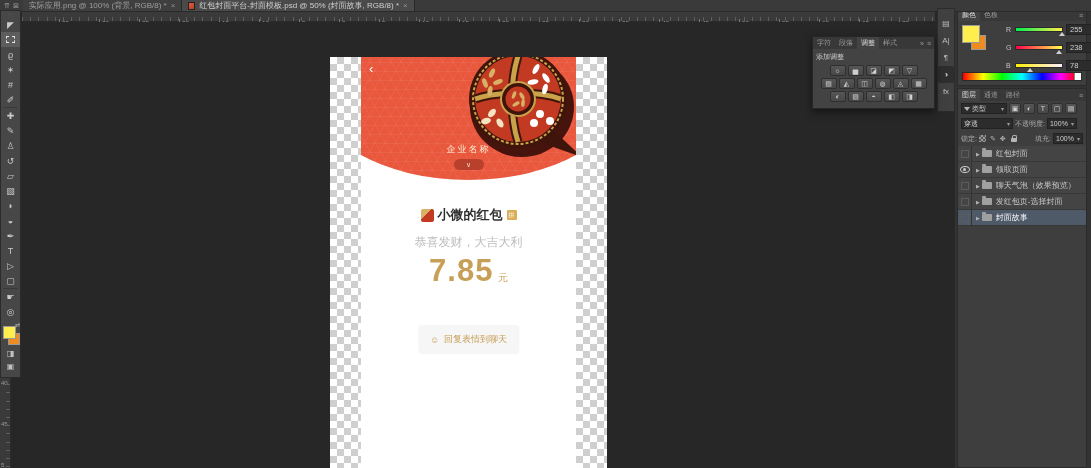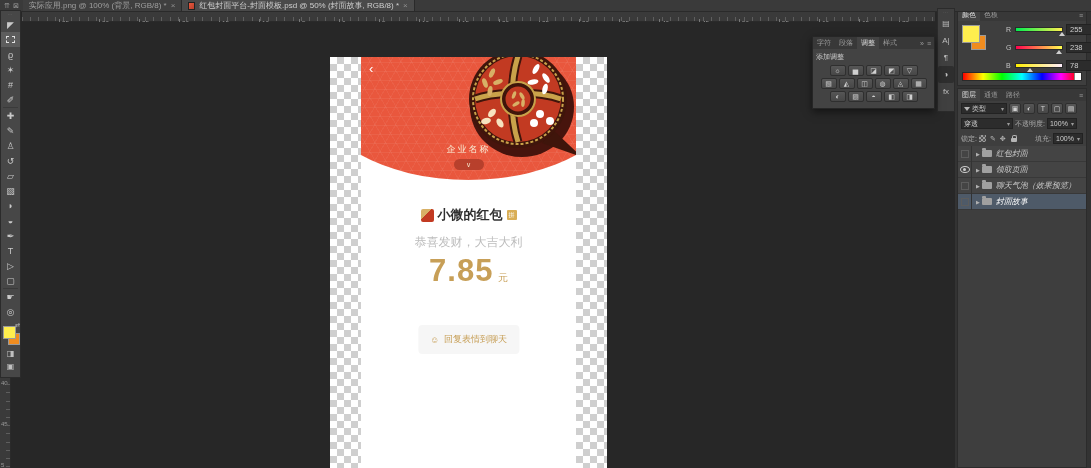--- a/index.html
+++ b/index.html
@@ -109,21 +109,21 @@
 
   .layerrow { position:relative; height:16px; display:flex; align-items:center; border-bottom:1px solid #383838; background:#444444; }
   .layerrow.selected { background:#4e5a68; }
   .eyewell { width:14px; height:16px; border-right:1px solid #333; display:flex; align-items:center; justify-content:center; flex:none; }
   .wellbox { width:8px; height:8px; border:1px solid #5c5c5c; }
   .eye { width:10px; height:7px; border:1px solid #ccc; border-radius:50%; position:relative; }
   .eye::after { content:""; position:absolute; left:2.5px; top:1px; width:3px; height:3px; border-radius:50%; background:#ccc; }
   .tri { font-size:5px; color:#b0b0b0; margin:0 2px 0 4px; }
   .folder { width:10px; height:7px; background:#a0a0a0; border-radius:1px; position:relative; margin-right:4px; flex:none; }
   .folder::before { content:""; position:absolute; top:-2px; left:0; width:4px; height:2px; background:#a0a0a0; border-radius:1px 1px 0 0; }
-  .lname { font-size:8px; color:#c8c8c8; white-space:nowrap; overflow:hidden;font-style:italic; }
+  .lname { font-size:8px; color:#c8c8c8; white-space:nowrap; overflow:hidden; }
   .layerrow.selected .lname { color:#fff; }
   .lockicon { font-size:7px; color:#b5b5b5; margin-right:2px; }
   .checker-mini { width:7px; height:7px; margin-right:2px;
      background-image:conic-gradient(#9a9a9a 25%,#555 0 50%,#9a9a9a 0 75%,#555 0); background-size:4px 4px; }
   .lockshape { width:6px; height:4px; background:#b5b5b5; border-radius:1px; position:relative; margin:3px 2px 0 1px; }
   .lockshape::before { content:""; position:absolute; top:-3px; left:1px; width:3px; height:3px; border:1px solid #b5b5b5; border-bottom:none; border-radius:2px 2px 0 0; }
 </style>
 </head>
 <body>
 
@@ -506,20 +506,28 @@
       <span class="lname">领取页面</span>
     </div>
     <div class="layerrow">
       <span class="eyewell">
           <span class="wellbox"></span>
         </span>
       <span class="tri">▶</span>
       <span class="folder"></span>
       <span class="lname">聊天气泡（效果预览）</span>
     </div>
+    <div class="layerrow">
+      <span class="eyewell">
+          <span class="wellbox"></span>
+        </span>
+      <span class="tri">▶</span>
+      <span class="folder"></span>
+      <span class="lname">发红包页-选择封面</span>
+    </div>
     <div class="layerrow selected">
       <span class="eyewell">
           <span class="wellbox"></span>
         </span>
       <span class="tri">▶</span>
       <span class="folder"></span>
       <span class="lname">封面故事</span>
     </div>
   </div>
 </div>

